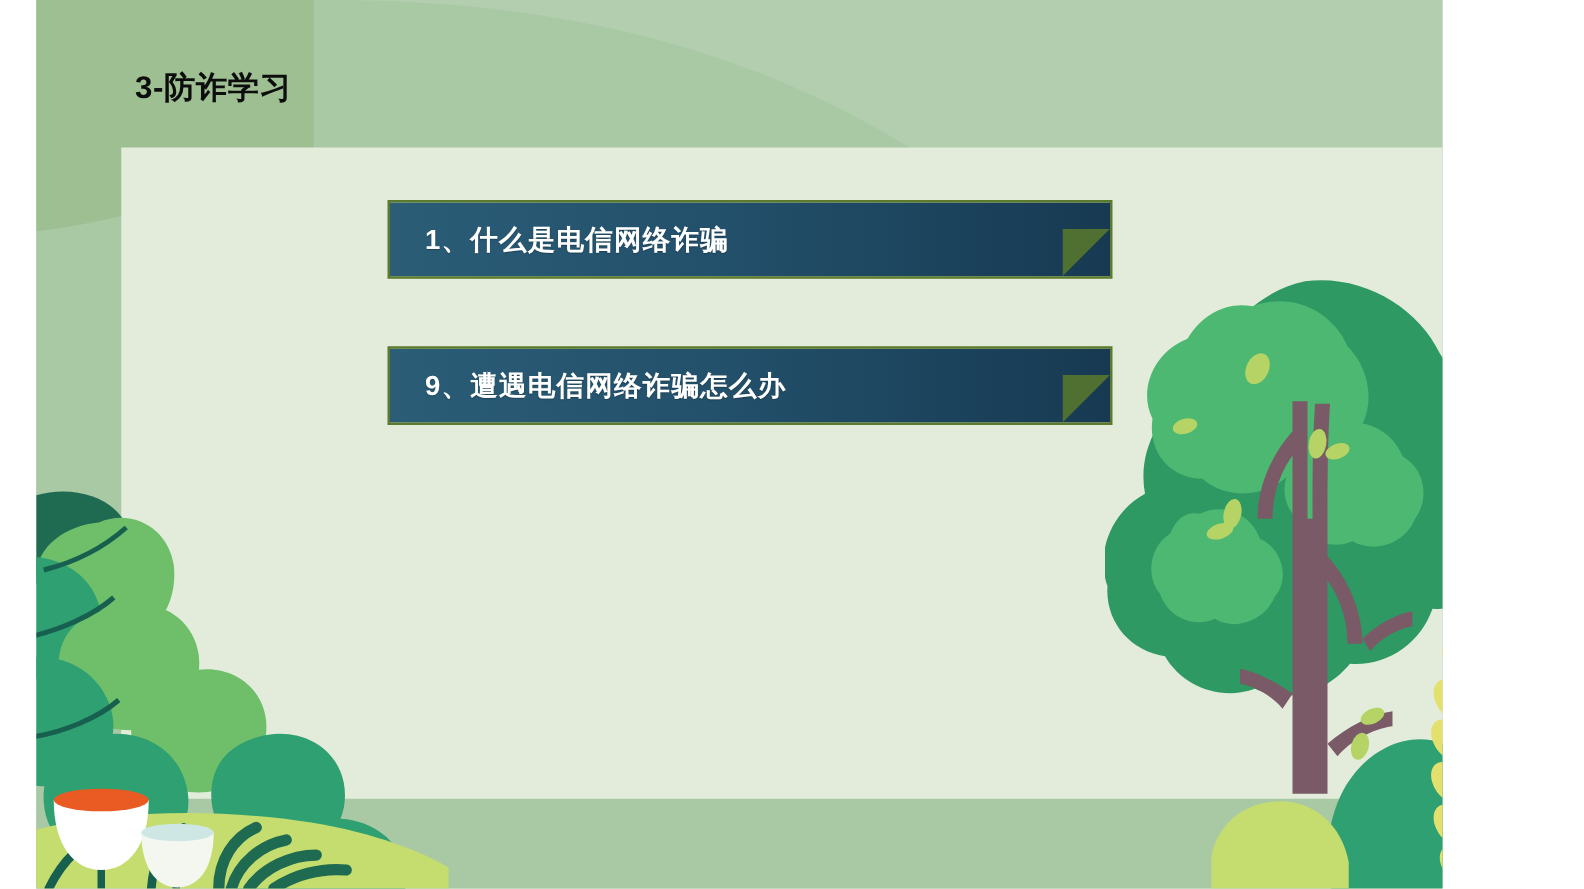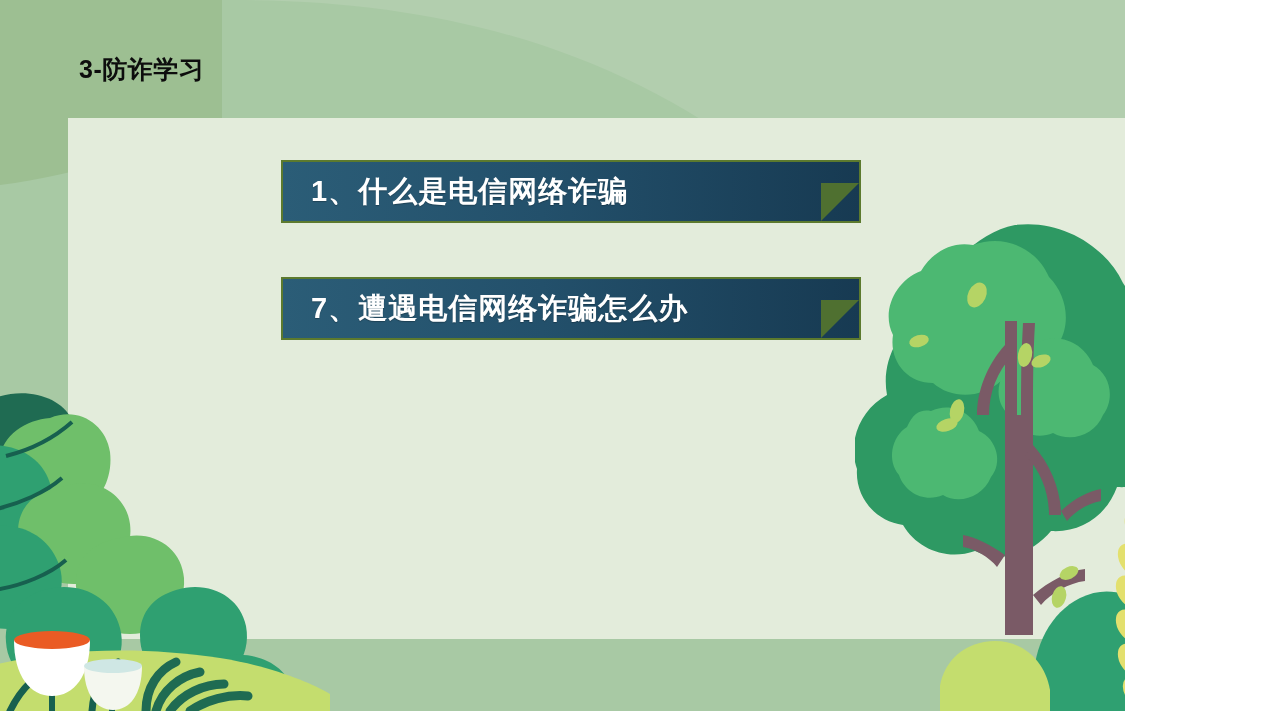--- a/index.html
+++ b/index.html
@@ -9,20 +9,21 @@
   }
   body {
     font-family: "Liberation Sans", "DejaVu Sans", sans-serif;
   }
   #slide {
     position: relative;
     width: 1125px;
     height: 711px;
     overflow: hidden;
     background: #a8c9a4;
+    margin-left: 29px;
   }
 
   
   .bg-layer {
     position: absolute;
     inset: 0;
     width: 100%;
     height: 100%;
   }
 
@@ -66,21 +67,21 @@
     box-sizing: border-box;
     display: flex;
     align-items: center;
     overflow: hidden;
   }
   .banner:last-child { margin-bottom: 0; }
   .banner-text {
     position: relative;
     z-index: 2;
     color: #ffffff;
-    font-size: 29px;
+    font-size: 22px;
     font-weight: bold;
     letter-spacing: 1px;
     padding-left: 28px;
     white-space: nowrap;
     text-shadow: 0 1px 1px rgba(0,0,0,0.25);
   }
   .banner-corner {
     position: absolute;
     right: 0;
     bottom: 0;
@@ -225,21 +226,21 @@
     <div class="banner">
       <span class="banner-text">1、什么是电信网络诈骗</span>
       <svg class="banner-corner" viewBox="0 0 38 38">
         <polygon points="0,0 38,0 0,38" fill="#4f7030"></polygon>
       </svg>
     </div>
 
 
 
     <div class="banner">
-      <span class="banner-text">7、遭遇电信网络诈骗怎么办</span>
+      <span class="banner-text">9、遭遇电信网络诈骗怎么办</span>
       <svg class="banner-corner" viewBox="0 0 38 38">
         <polygon points="0,0 38,0 0,38" fill="#4f7030"></polygon>
       </svg>
     </div>
 
   </div>
 
 </div>
 
 </body></html>

